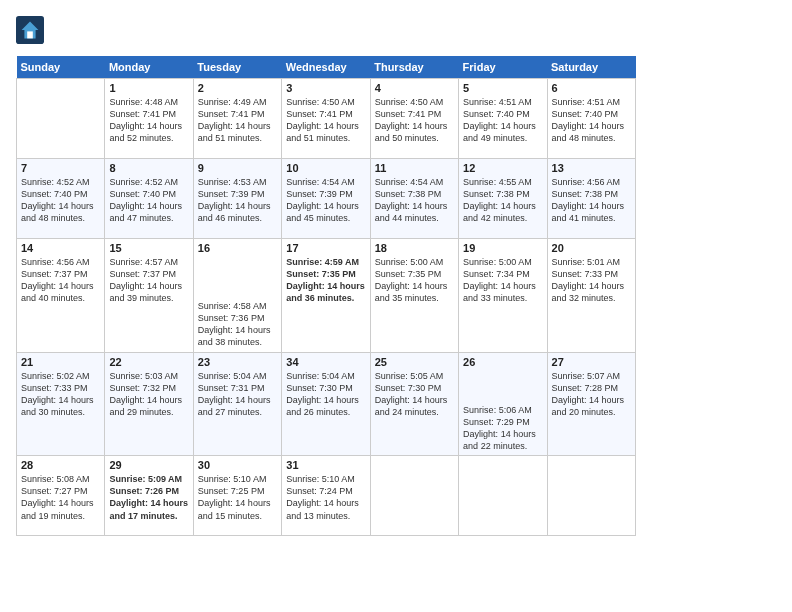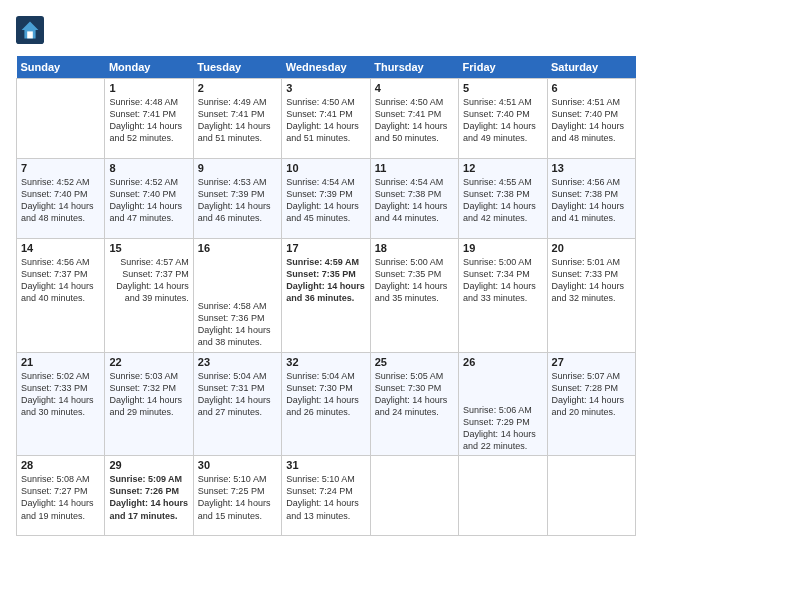--- a/index.html
+++ b/index.html
@@ -218,21 +218,21 @@
         </tr>
         <tr>
           <td>
             <span class="day-num">14</span>
             <div class="day-info" style="white-space: pre-line;">Sunrise: 4:56 AM
 Sunset: 7:37 PM
 Daylight: 14 hours and 40 minutes.</div>
           </td>
           <td>
             <span class="day-num">15</span>
-            <div class="day-info" style="white-space: pre-line; text-align: right;">Sunrise: 4:57 AM
+            <div class="day-info" style="white-space: pre-line;">Sunrise: 4:57 AM
 Sunset: 7:37 PM
 Daylight: 14 hours and 39 minutes.</div>
           </td>
           <td>
             <span class="day-num">16</span>
             <div class="day-info" style="white-space: pre-line; margin-top: 46px;">Sunrise: 4:58 AM
 Sunset: 7:36 PM
 Daylight: 14 hours and 38 minutes.</div>
           </td>
           <td>
@@ -273,21 +273,21 @@
 Sunset: 7:32 PM
 Daylight: 14 hours and 29 minutes.</div>
           </td>
           <td>
             <span class="day-num">23</span>
             <div class="day-info" style="white-space: pre-line;">Sunrise: 5:04 AM
 Sunset: 7:31 PM
 Daylight: 14 hours and 27 minutes.</div>
           </td>
           <td>
-            <span class="day-num">32</span>
+            <span class="day-num">34</span>
             <div class="day-info" style="white-space: pre-line;">Sunrise: 5:04 AM
 Sunset: 7:30 PM
 Daylight: 14 hours and 26 minutes.</div>
           </td>
           <td>
             <span class="day-num">25</span>
             <div class="day-info" style="white-space: pre-line;">Sunrise: 5:05 AM
 Sunset: 7:30 PM
 Daylight: 14 hours and 24 minutes.</div>
           </td>

